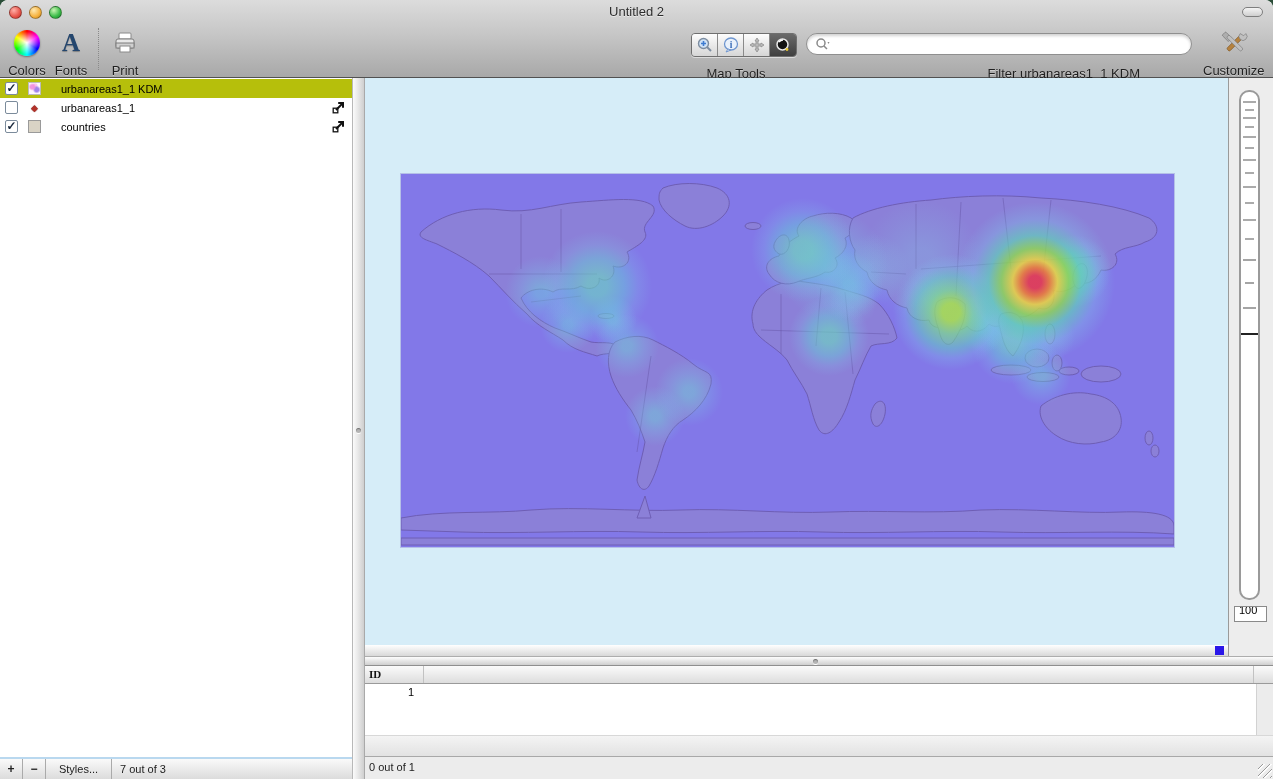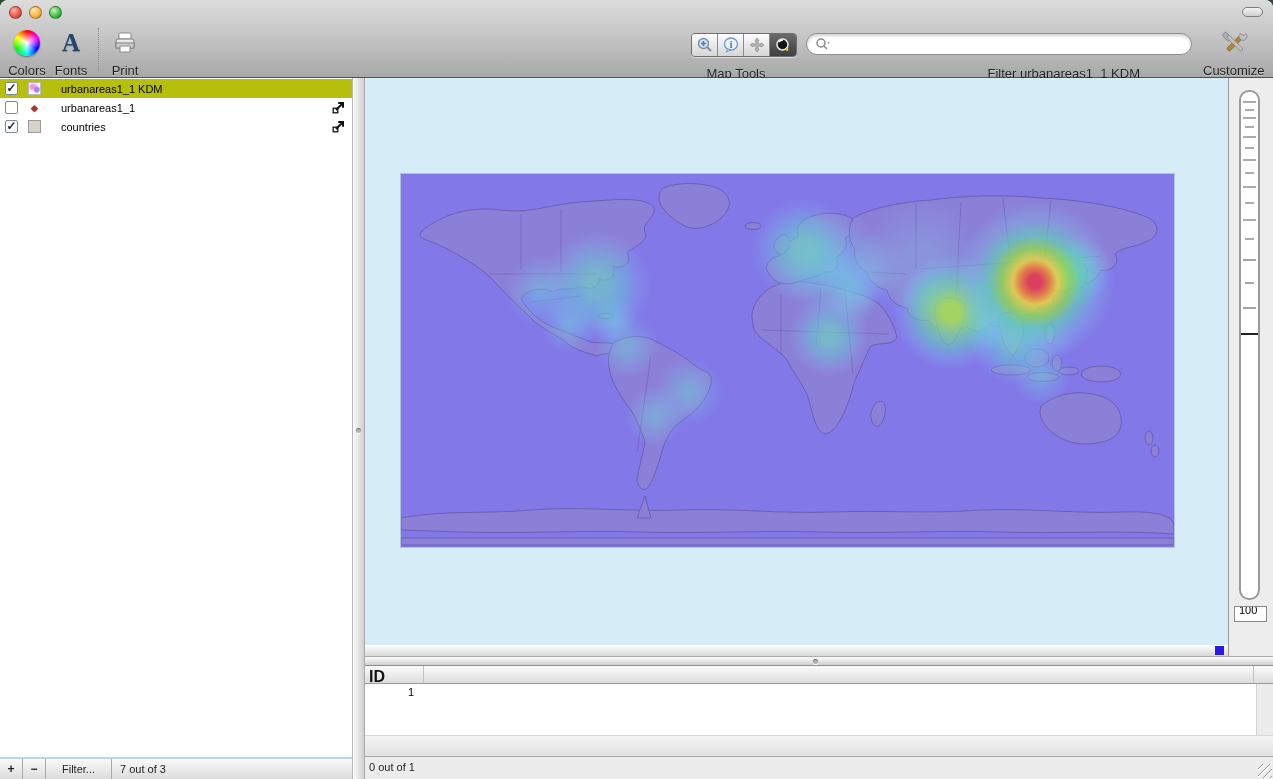--- a/index.html
+++ b/index.html
@@ -102,21 +102,21 @@
   .zslider { position:absolute; left:10px; top:12px; width:21px; height:510px; background:#fff;
              border:2px solid #9a9a9a; border-radius:10px; }
   .zmarker { position:absolute; left:0px; top:241px; width:17px; height:2px; background:#222; }
   .scale-box { position:absolute; left:5px; top:528px; width:33px; height:16px; border:1px solid #8a8a8a;
                background:#fff; font-size:11px; font-family:"Liberation Sans",sans-serif; padding:0 0 8px 4px; }
 
   
   .table-area { position:absolute; left:365px; top:666px; width:908px; height:113px; background:#fff; }
   .thead { position:absolute; left:0; top:0; width:908px; height:18px;
            background:linear-gradient(#fbfbfb,#ddd); border-bottom:1px solid #9a9a9a;
-           display:flex; font-size:16px; font-weight:bold; color:#111; }
+           display:flex; font-size:11px; font-weight:bold; color:#111;font-family:Liberation Serif, serif; }
   .th { border-right:1px solid #c2c2c2; padding:2px 0 0 4px; }
   .th.id { width:59px; }
   .th.fill { width:830px; }
   .th.cap { flex:1; border-right:none; }
   .tbody { position:absolute; left:0; top:18px; width:891px; height:51px; background:#fff; }
   .trow { display:flex; font-size:11px; color:#000; height:15px; align-items:center; }
   .td.id { width:55px; text-align:right; padding-right:6px; }
   .tvscroll { position:absolute; left:891px; top:18px; width:17px; height:51px; background:#ececec;
               border-left:1px solid #d2d2d2; }
   .thscroll { position:absolute; left:0; top:69px; width:908px; height:21px;
@@ -129,20 +129,21 @@
 </head>
 <body>
 
 <div class="window">
 
   <div class="chrome">
     <div class="titlebar">
       <div class="tl red"></div>
       <div class="tl yellow"></div>
       <div class="tl green"></div>
+      <div class="title">Untitled 2</div>
       <div class="lozenge" style="background:linear-gradient(#f4f4f4,#cfcfcf);"></div>
     </div>
 
     <div class="tb-item" style="left:6px; width:42px;">
       <div class="tb-icon">
           <div class="color-wheel"></div>
         </div>
       <div class="tb-label">Colors</div>
     </div>
 
@@ -243,21 +244,21 @@
         <rect x="1.2" y="7.2" width="4.6" height="4.6" fill="none" stroke="#111" stroke-width="1.3"></rect>
         <path d="M4,9 L11,2" stroke="#111" stroke-width="2"></path>
         <path d="M6.2,2 H11 V6.8" fill="none" stroke="#111" stroke-width="2"></path>
       </svg>
     </div>
   </div>
 
   <div class="sidebar-footer">
     <div class="sf-btn">+</div>
     <div class="sf-btn">−</div>
-    <div class="sf-btn styles">Filter...</div>
+    <div class="sf-btn styles">Styles...</div>
     <div class="sf-count">7 out of 3</div>
   </div>
 
   <div class="vsplit">
       <div class="dimple"></div>
     </div>
 
   <div class="map-view">
     <div class="map-canvas">
       <svg viewBox="0 0 773 373" preserveAspectRatio="none">

